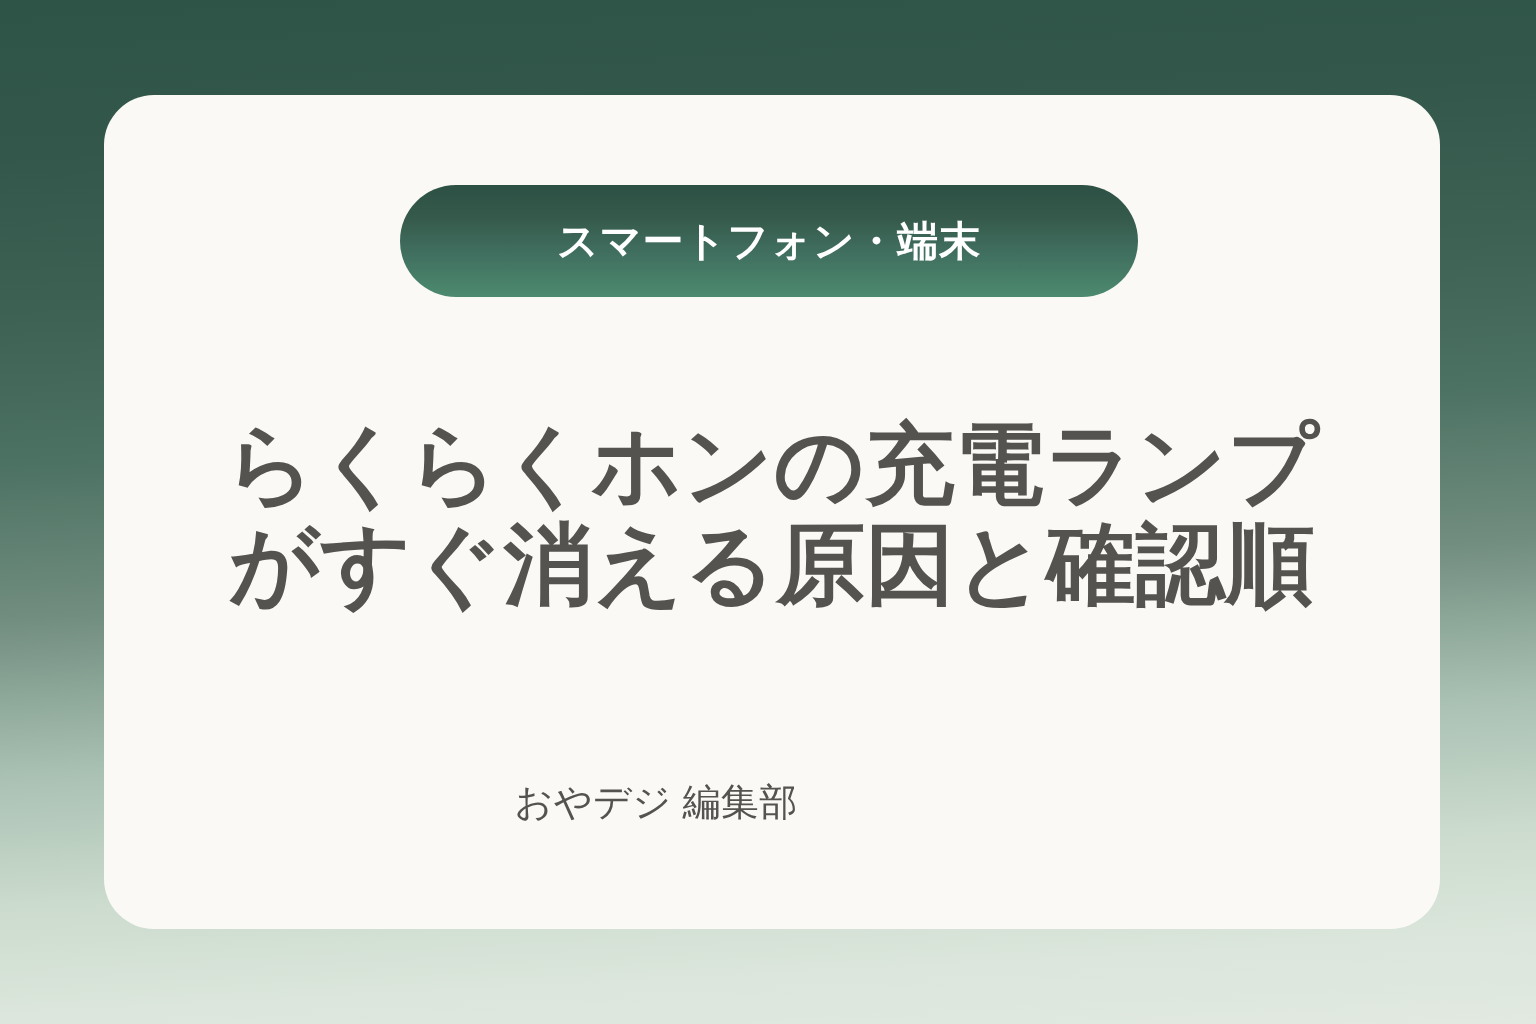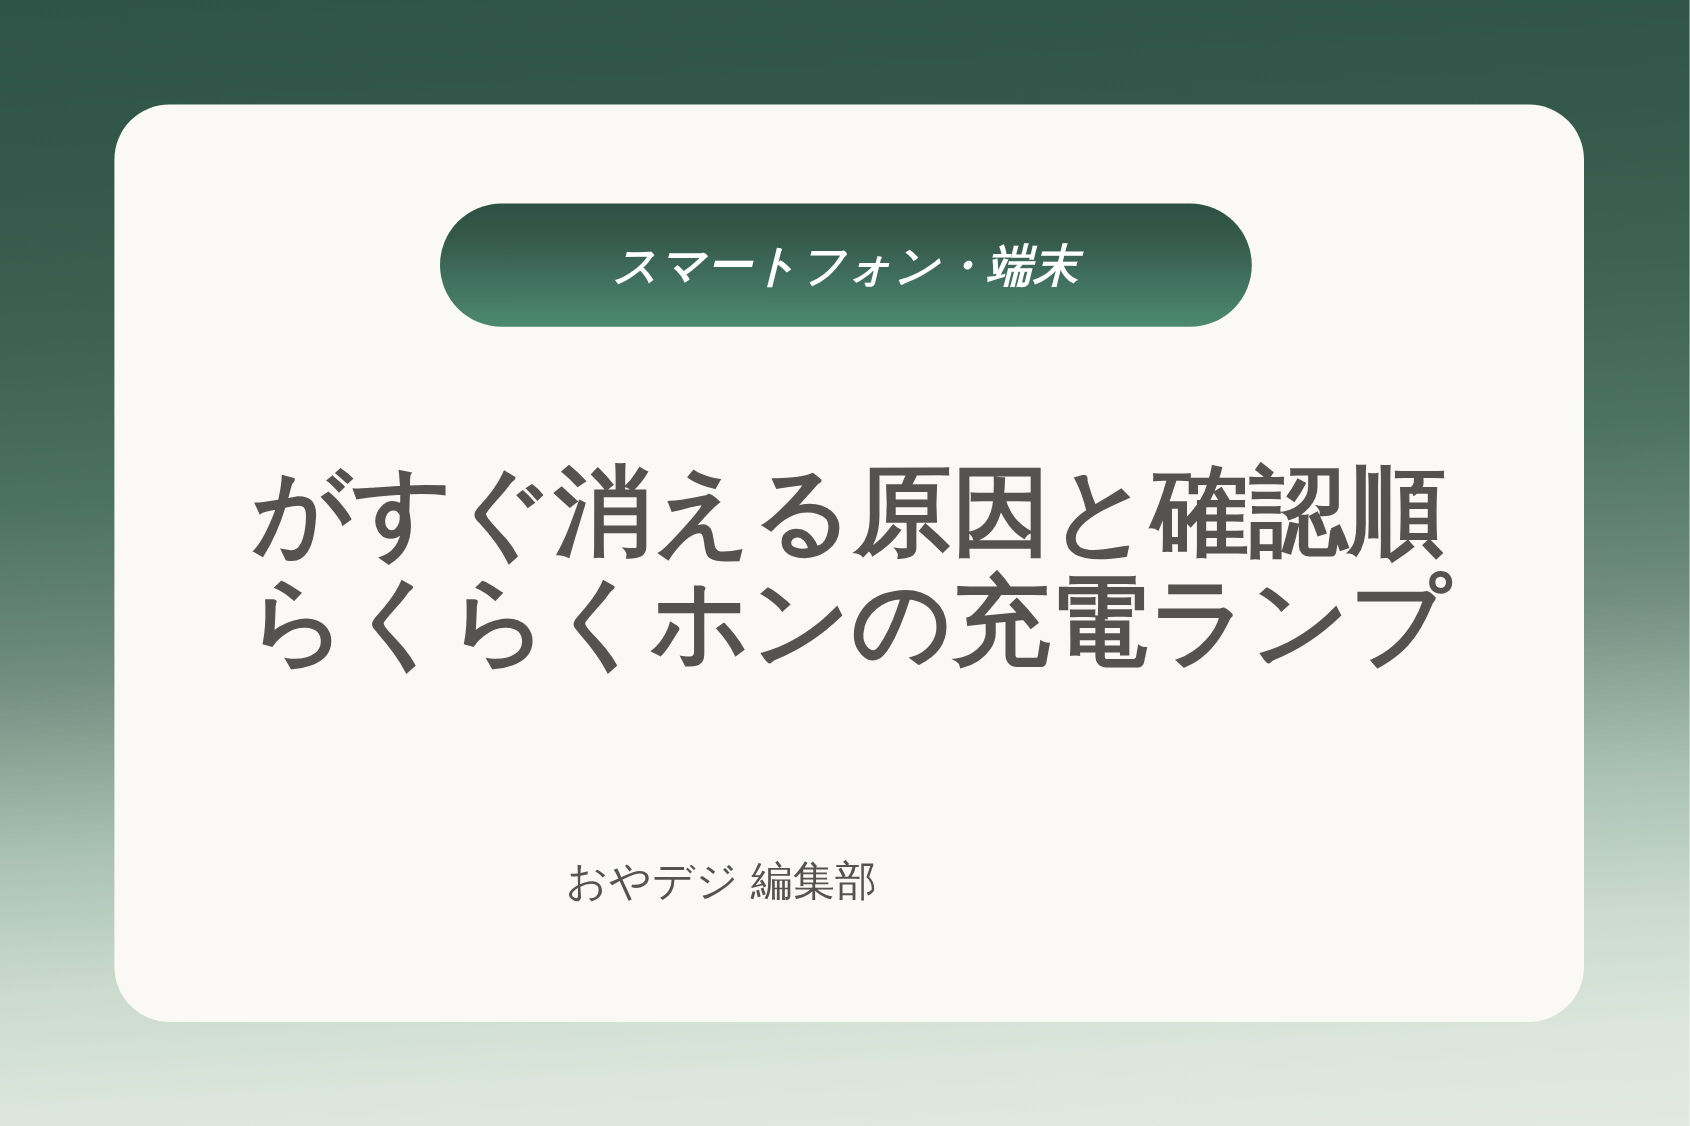--- a/index.html
+++ b/index.html
@@ -53,21 +53,20 @@
     left: 296px;
     top: 90px;
     width: 738px;
     height: 112px;
     border-radius: 56px;
     background: linear-gradient(180deg, #2c5144 0%, #35594b 28%, #417060 62%, #4c8a6e 100%);
     display: flex;
     align-items: center;
     justify-content: center;
     box-sizing: border-box;
-    font-style: italic;
   }
 
   .category-badge-label {
     color: #ffffff;
     font-size: 41px;
     font-weight: 700;
     letter-spacing: 0.02em;
     line-height: 1;
     white-space: nowrap;
   }
@@ -107,21 +106,21 @@
 
 <div class="ogp-canvas">
 
   <div class="card">
 
     <div class="category-badge">
       <span class="category-badge-label">スマートフォン・端末</span>
     </div>
 
     <div class="title-block">
+      <span class="title-line">らくらくホンの充電ランプ</span>
       <span class="title-line">がすぐ消える原因と確認順</span>
-      <span class="title-line">らくらくホンの充電ランプ</span>
     </div>
 
     <div class="byline">おやデジ 編集部</div>
 
   </div>
 
 </div>
 
 </body></html>

